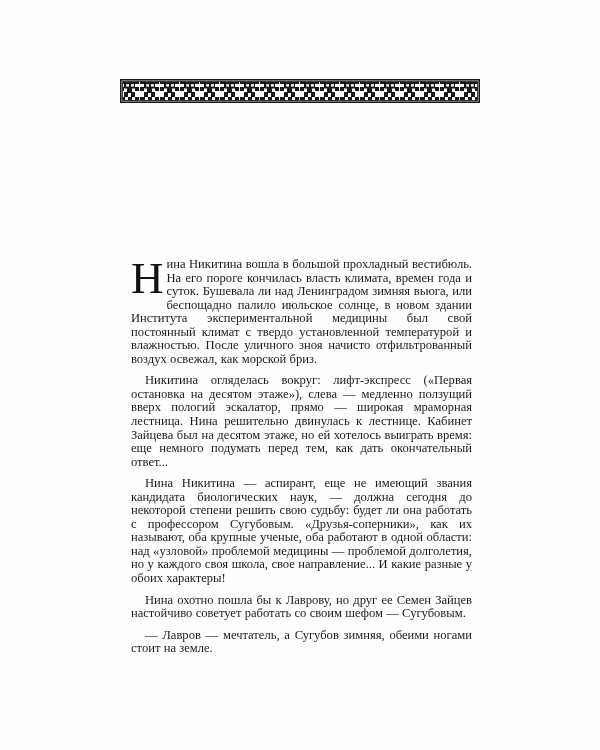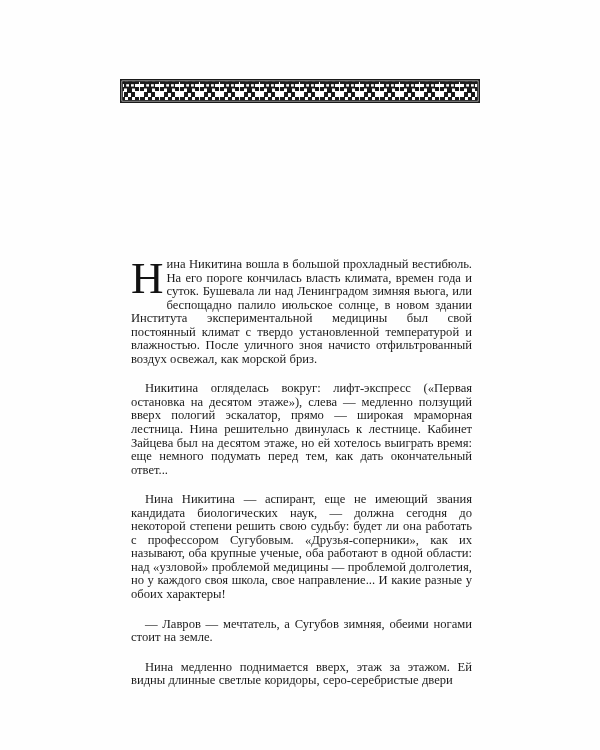--- a/index.html
+++ b/index.html
@@ -67,21 +67,21 @@
     font-size: 45px;
     line-height: 38px;
     height: 40px;
     margin: 1px 3px 0 0;
     padding: 0;
     color: #121212;
     font-weight: 400;
   }
 
   
-  .para + .para { margin-top: 16px; }
+  .para + .para { margin-top: 8px; }
 
   
   .text-column, .ornament-wrap { filter: saturate(0); }
 </style>
 </head>
 <body>
 
 <div class="page">
 
   <div class="ornament-wrap">
@@ -106,20 +106,20 @@
   <div class="text-column">
 
     <p class="para para-first">
       <span class="dropcap">Н</span><span>ина Никитина вошла в большой прохладный вестибюль. На его пороге кончилась власть климата, времен года и суток. Бушевала ли над Ленинградом зимняя вьюга, или беспощадно палило июльское солнце, в новом здании Института экспериментальной медицины был свой постоянный климат с твердо установленной температурой и влажностью. После уличного зноя начисто отфильтрованный воздух освежал, как морской бриз.</span>
     </p>
 
     <p class="para">Никитина огляделась вокруг: лифт-экспресс («Первая остановка на десятом этаже»), слева — медленно ползущий вверх пологий эскалатор, прямо — широкая мраморная лестница. Нина решительно двинулась к лестнице. Кабинет Зайцева был на десятом этаже, но ей хотелось выиграть время: еще немного подумать перед тем, как дать окончательный ответ...</p>
 
     <p class="para">Нина Никитина — аспирант, еще не имеющий звания кандидата биологических наук, — должна сегодня до некоторой степени решить свою судьбу: будет ли она работать с профессором Сугубовым. «Друзья-соперники», как их называют, оба крупные ученые, оба работают в одной области: над «узловой» проблемой медицины — проблемой долголетия, но у каждого своя школа, свое направление... И какие разные у обоих характеры!</p>
 
+    <p class="para">Нина охотно пошла бы к Лаврову, но друг ее Семен Зайцев настойчиво советует работать со своим шефом — Сугубовым.</p>
 
     <p class="para">— Лавров — мечтатель, а Сугубов зимняя, обеими ногами стоит на земле.</p>
 
-    <p class="para">Нина медленно поднимается вверх, этаж за этажом. Ей видны длинные светлые коридоры, серо-серебристые двери</p>
 
   </div>
 
 </div>
 
 </body></html>

